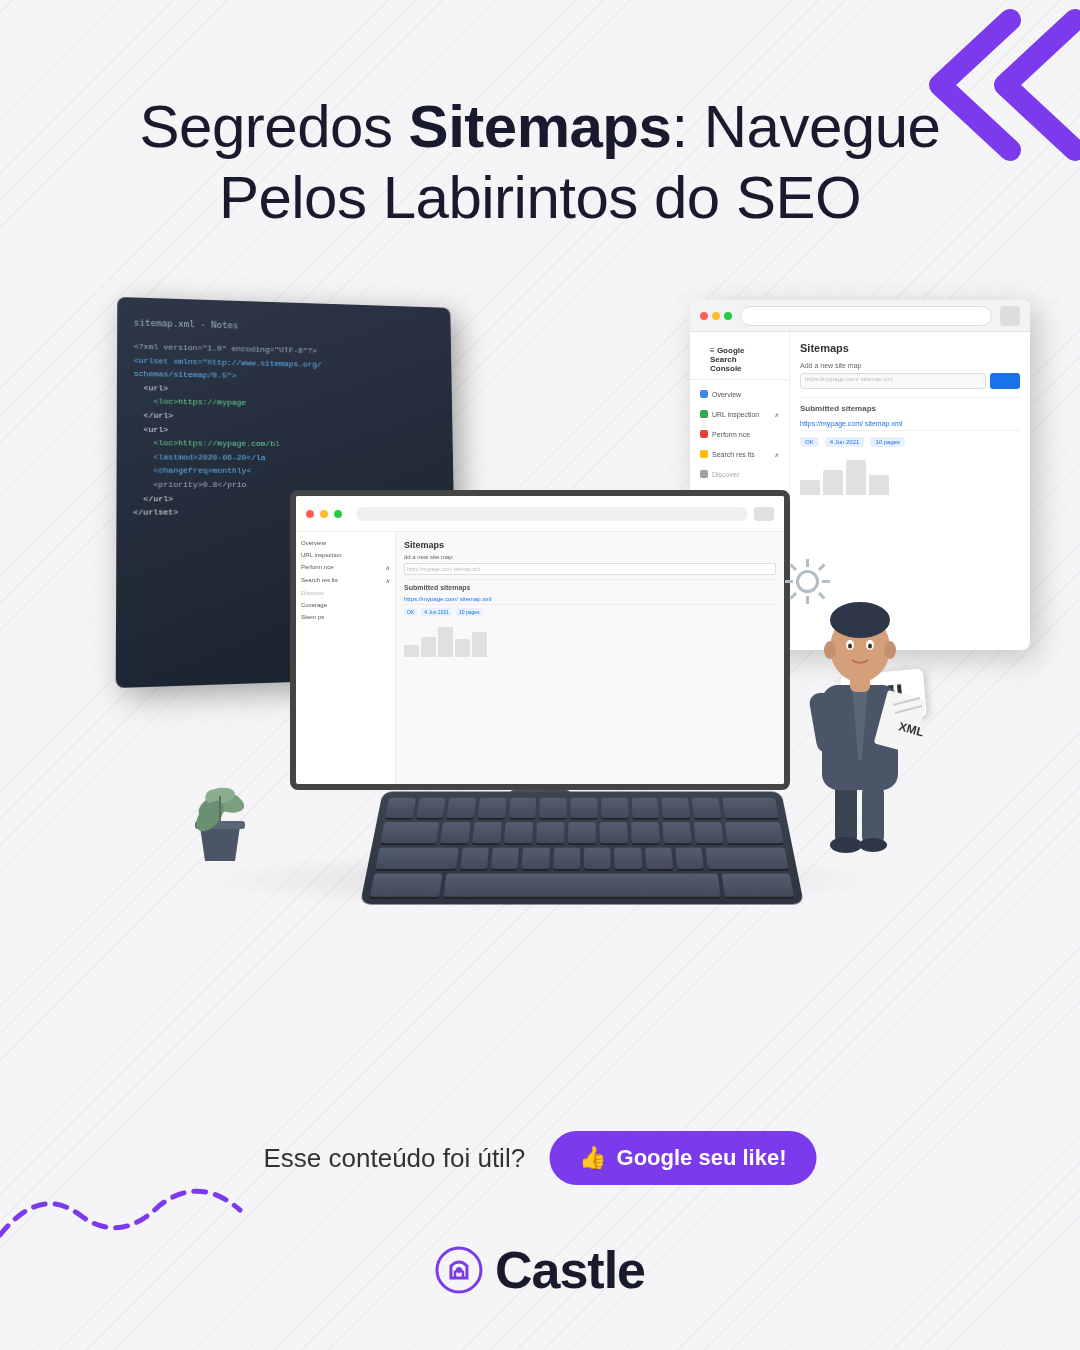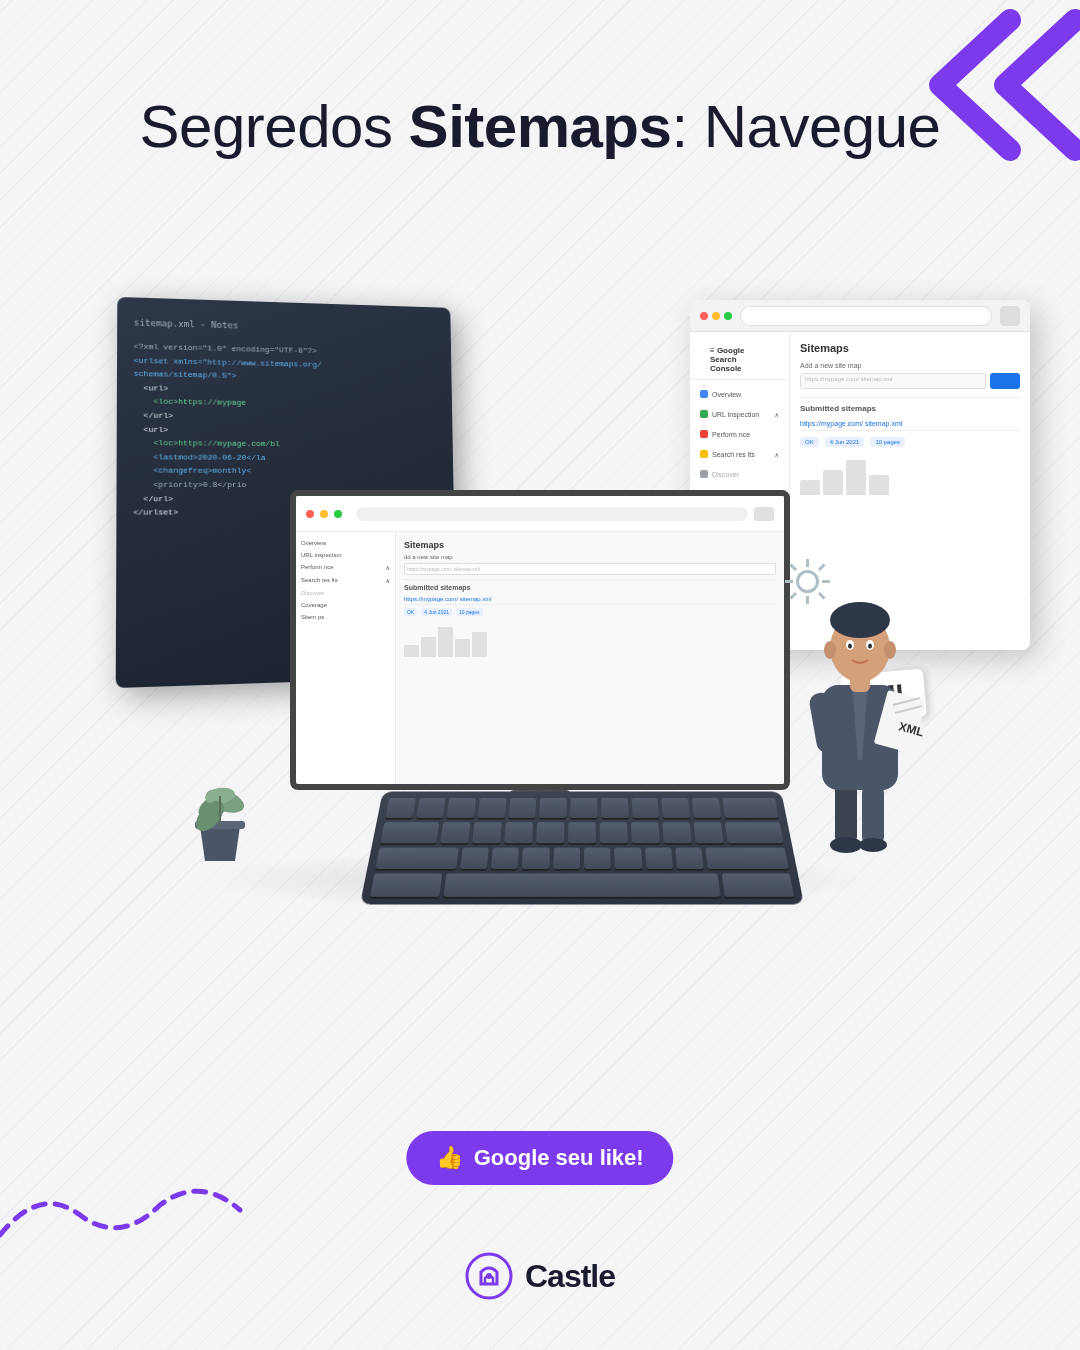--- a/index.html
+++ b/index.html
@@ -362,21 +362,21 @@
       align-items: center;
       gap: 12px;
     }
 
     .castle-logo-icon {
       width: 48px;
       height: 48px;
     }
 
     .castle-logo-text {
-      font-size: 32px;
+      font-size: 52px;
       font-weight: 700;
       color: #1a1a2e;
       letter-spacing: -1px;
     }
 
     
     .chevron-top-right {
       position: absolute;
       top: -10px;
       right: -10px;
@@ -406,20 +406,21 @@
   <polyline points="195,20 125,85 195,150" stroke="#7c3aed" stroke-width="22" fill="none" stroke-linecap="round" stroke-linejoin="round"></polyline>
 </svg>
 
 <svg style="position:absolute;bottom:95px;left:0;width:280px;height:90px;" viewBox="0 0 280 90">
   <path d="M 0 70 Q 40 20 80 50 Q 120 80 160 40 Q 200 10 240 45" stroke="#7c3aed" stroke-width="5" fill="none" stroke-dasharray="12,10" stroke-linecap="round"></path>
 </svg>
 
 <div class="title-section">
   <h1 class="title-text">
     <span>Segredos </span><strong>Sitemaps</strong><span>: Navegue</span><br>
+    <span>Pelos Labirintos do SEO</span>
   </h1>
 </div>
 
 <div class="illustration-area">
 
   <div class="shadow-ellipse"></div>
 
   <div class="code-panel" style="position:absolute;top:30px;left:30px;">
     <div class="code-panel-title">sitemap.xml - Notes</div>
     <div class="code-line gray">&lt;?xml version="1.0" encoding="UTF-8"?&gt;</div>
@@ -672,20 +673,21 @@
         <circle cx="27.5" cy="27.5" r="10"></circle>
         <path d="M27.5 5 L27.5 13 M27.5 42 L27.5 50 M5 27.5 L13 27.5 M42 27.5 L50 27.5
                  M10.5 10.5 L16 16 M39 39 L44.5 44.5 M44.5 10.5 L39 16 M16 39 L10.5 44.5"></path>
       </g>
     </svg>
   </div>
 
 </div>
 
 <div class="bottom-section" style="bottom:165px;">
+  <span class="bottom-text">Esse conteúdo foi útil?</span>
   <button class="like-button">
     <span class="thumb-icon">👍</span>
     <span>Google seu like!</span>
   </button>
 </div>
 
 <div class="logo-section">
   <svg class="castle-logo-icon" viewBox="0 0 48 48" width="48" height="48">
     <circle cx="24" cy="24" r="22" fill="none" stroke="#7c3aed" stroke-width="3"></circle>
     <path d="M 16 32 L 16 20 Q 24 12 32 20 L 32 32 Z" fill="none" stroke="#7c3aed" stroke-width="3"></path>

